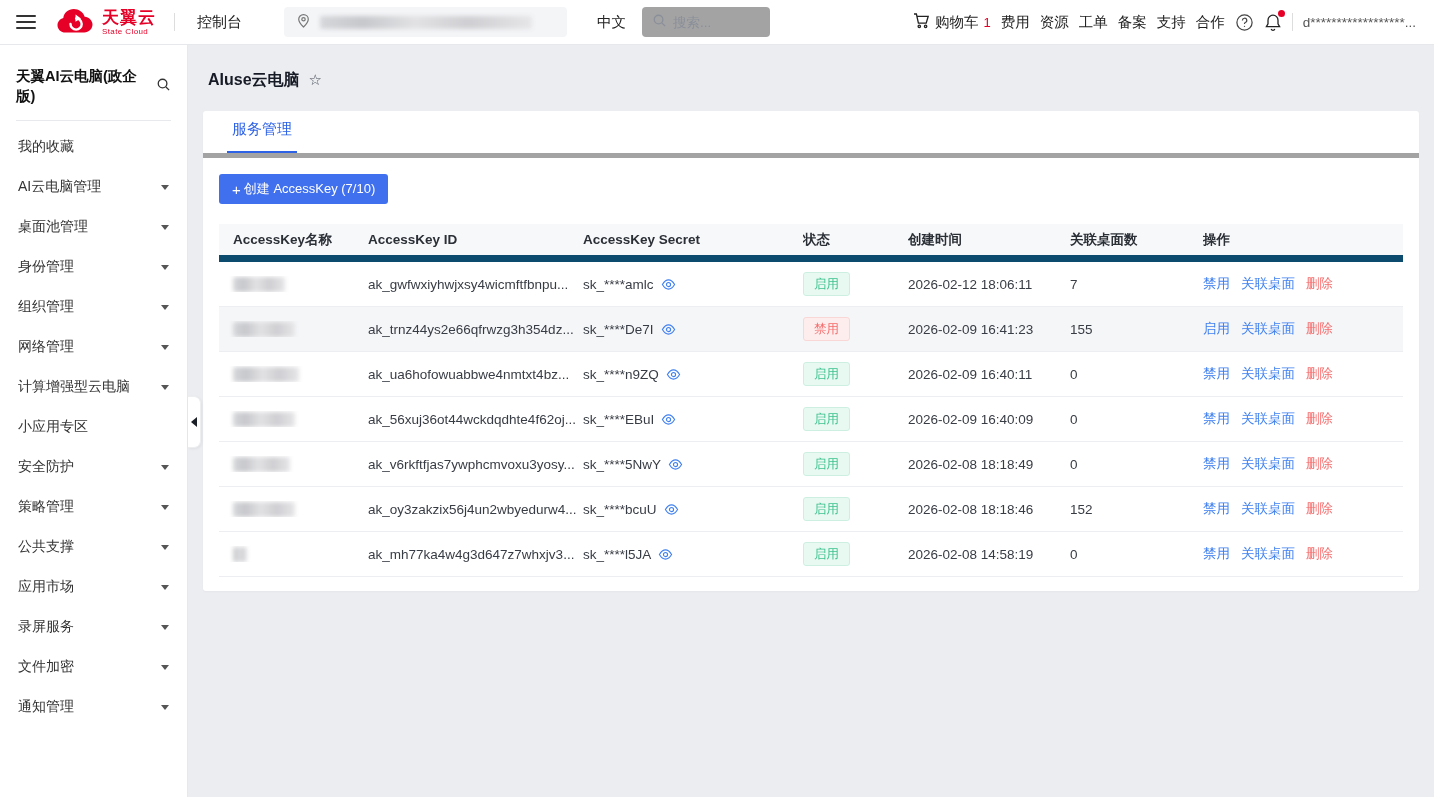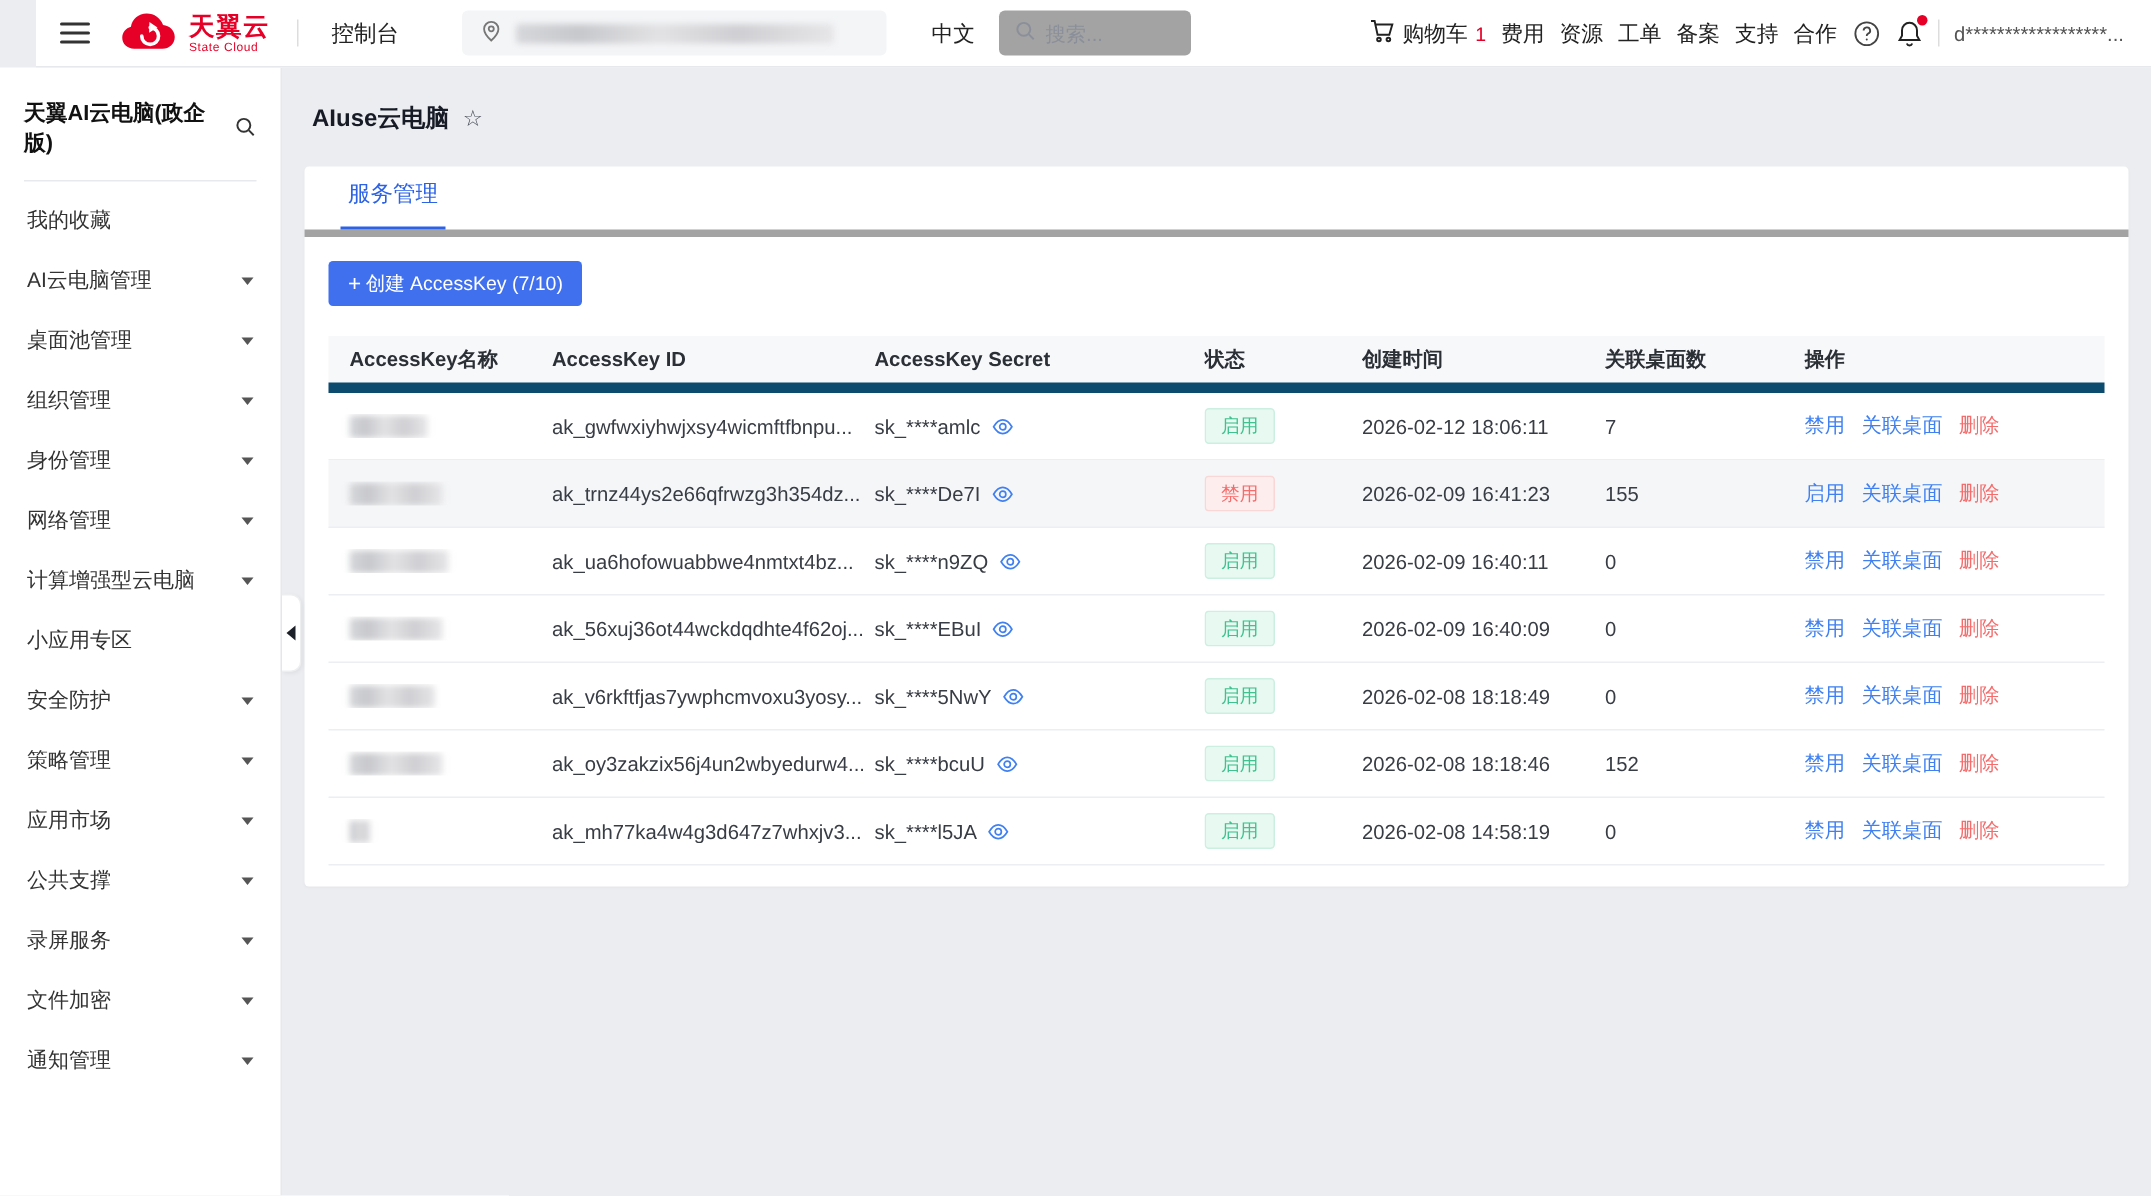--- a/index.html
+++ b/index.html
@@ -4,21 +4,21 @@
 <style>
   * { margin:0; padding:0; box-sizing:border-box; }
   html,body { width:1434px; height:797px; overflow:hidden; }
   body {
     position:relative; background:#ecedf1;
     font-family:"Liberation Sans","DejaVu Sans",sans-serif;
     color:#333; font-size:14px;
   }
   
   .topbar { position:absolute; top:0; left:0; right:0; height:45px; background:#fff;
-    border-bottom:1px solid #e7e8ec; display:flex; align-items:center; padding:0 18px 0 16px; z-index:30;margin-left:24px; }
+    border-bottom:1px solid #e7e8ec; display:flex; align-items:center; padding:0 18px 0 16px; z-index:30; }
   .hamburger { width:20px; display:flex; flex-direction:column; gap:4px; cursor:pointer; margin-right:20px; }
   .hamburger span { height:2px; background:#333; border-radius:1px; }
   .logo { display:flex; align-items:center; gap:6px; margin-right:8px; }
   .logo-text { display:flex; flex-direction:column; line-height:1; }
   .logo-cn { color:#e60027; font-size:17px; font-weight:bold; letter-spacing:1px; }
   .logo-en { color:#e60027; font-size:8px; margin-top:2px; letter-spacing:.4px; }
   .tb-div { width:1px; height:18px; background:#ddd; margin:0 22px 0 10px; }
   .console { font-size:15px; color:#222; margin-right:42px; cursor:pointer; }
   .region { display:flex; align-items:center; gap:9px; background:#f4f5f7; border-radius:4px;
     height:30px; width:283px; padding:0 12px; margin-right:30px; cursor:pointer; }
@@ -189,52 +189,52 @@
       </div>
     <div class="sb-item">
         <span>AI云电脑管理</span>
         <span class="caret"></span>
       </div>
     <div class="sb-item">
         <span>桌面池管理</span>
         <span class="caret"></span>
       </div>
     <div class="sb-item">
+        <span>身份管理</span>
+        <span class="caret"></span>
+      </div>
+    <div class="sb-item">
         <span>组织管理</span>
         <span class="caret"></span>
       </div>
     <div class="sb-item">
-        <span>身份管理</span>
-        <span class="caret"></span>
-      </div>
-    <div class="sb-item">
         <span>网络管理</span>
         <span class="caret"></span>
       </div>
     <div class="sb-item">
         <span>计算增强型云电脑</span>
         <span class="caret"></span>
       </div>
     <div class="sb-item">
         <span>小应用专区</span>
       </div>
     <div class="sb-item">
         <span>安全防护</span>
         <span class="caret"></span>
       </div>
     <div class="sb-item">
         <span>策略管理</span>
         <span class="caret"></span>
       </div>
     <div class="sb-item">
+        <span>公共支撑</span>
+        <span class="caret"></span>
+      </div>
+    <div class="sb-item">
         <span>应用市场</span>
-        <span class="caret"></span>
-      </div>
-    <div class="sb-item">
-        <span>公共支撑</span>
         <span class="caret"></span>
       </div>
     <div class="sb-item">
         <span>录屏服务</span>
         <span class="caret"></span>
       </div>
     <div class="sb-item">
         <span>文件加密</span>
         <span class="caret"></span>
       </div>

